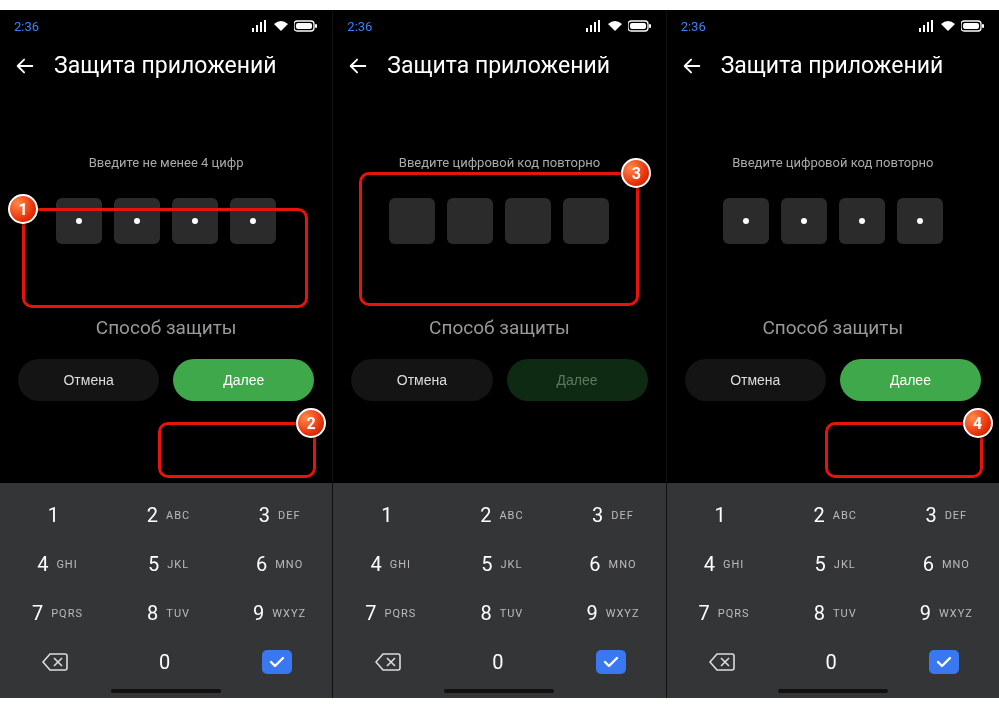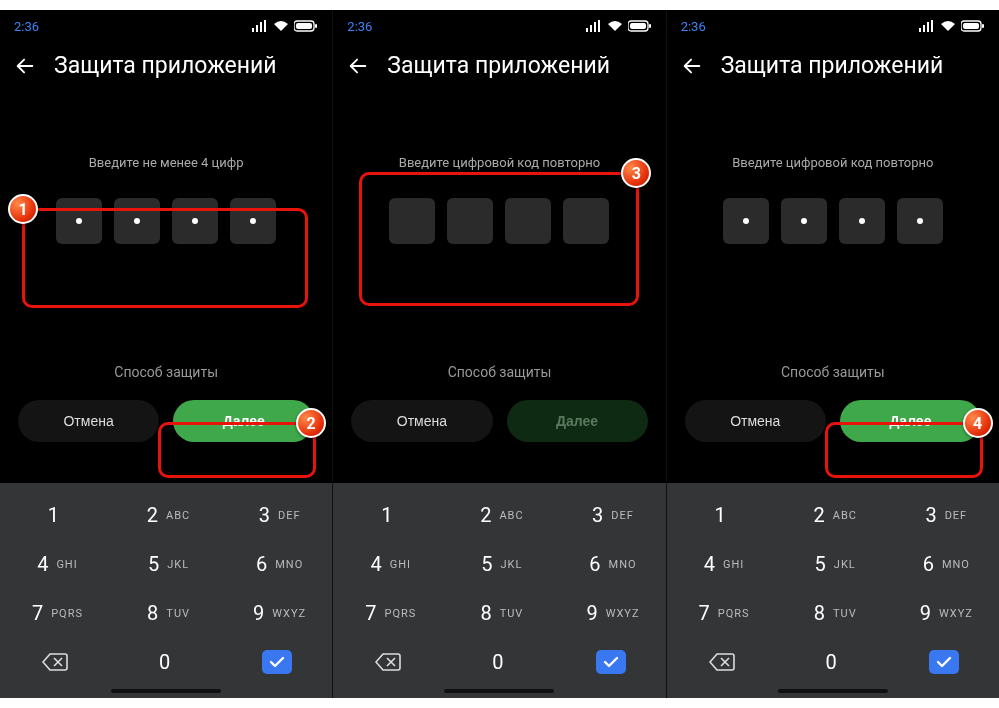--- a/index.html
+++ b/index.html
@@ -62,22 +62,22 @@
     width: 46px; height: 46px;
     background: #2b2b2b;
     border-radius: 6px;
     display: flex; align-items: center; justify-content: center;
   }
   .pin-dot { width: 6px; height: 6px; background: #fff; border-radius: 50%; }
 
   .method-label {
     text-align: center;
     color: #999;
-    font-size: 14px;
-    margin-top: 120px;
+    font-size: 19px;
+    margin-top: 72px;
   }
 
   .btn-row {
     display: flex;
     gap: 14px;
     justify-content: space-between;
     margin-top: 20px;
     padding: 0 18px;
   }
   .btn {
@@ -85,21 +85,21 @@
     height: 42px;
     border-radius: 21px;
     display: flex;
     align-items: center;
     justify-content: center;
     font-size: 14px;
     border: none;
     cursor: pointer;
   }
   .btn-cancel { background: #141414; color: #ddd; }
-  .btn-next { background: #3fa84a; color: #fff; font-weight: bold; }
+  .btn-next { background: #3fa84a; color: #fff; }
   .btn-next.disabled { background: #0e2a12; color: #5a7a5e; }
 
   
   .keypad {
     position: absolute;
     left: 0; right: 0; bottom: 0;
     background: #333536;
     display: grid;
     grid-template-columns: repeat(3, 1fr);
     gap: 1px;

